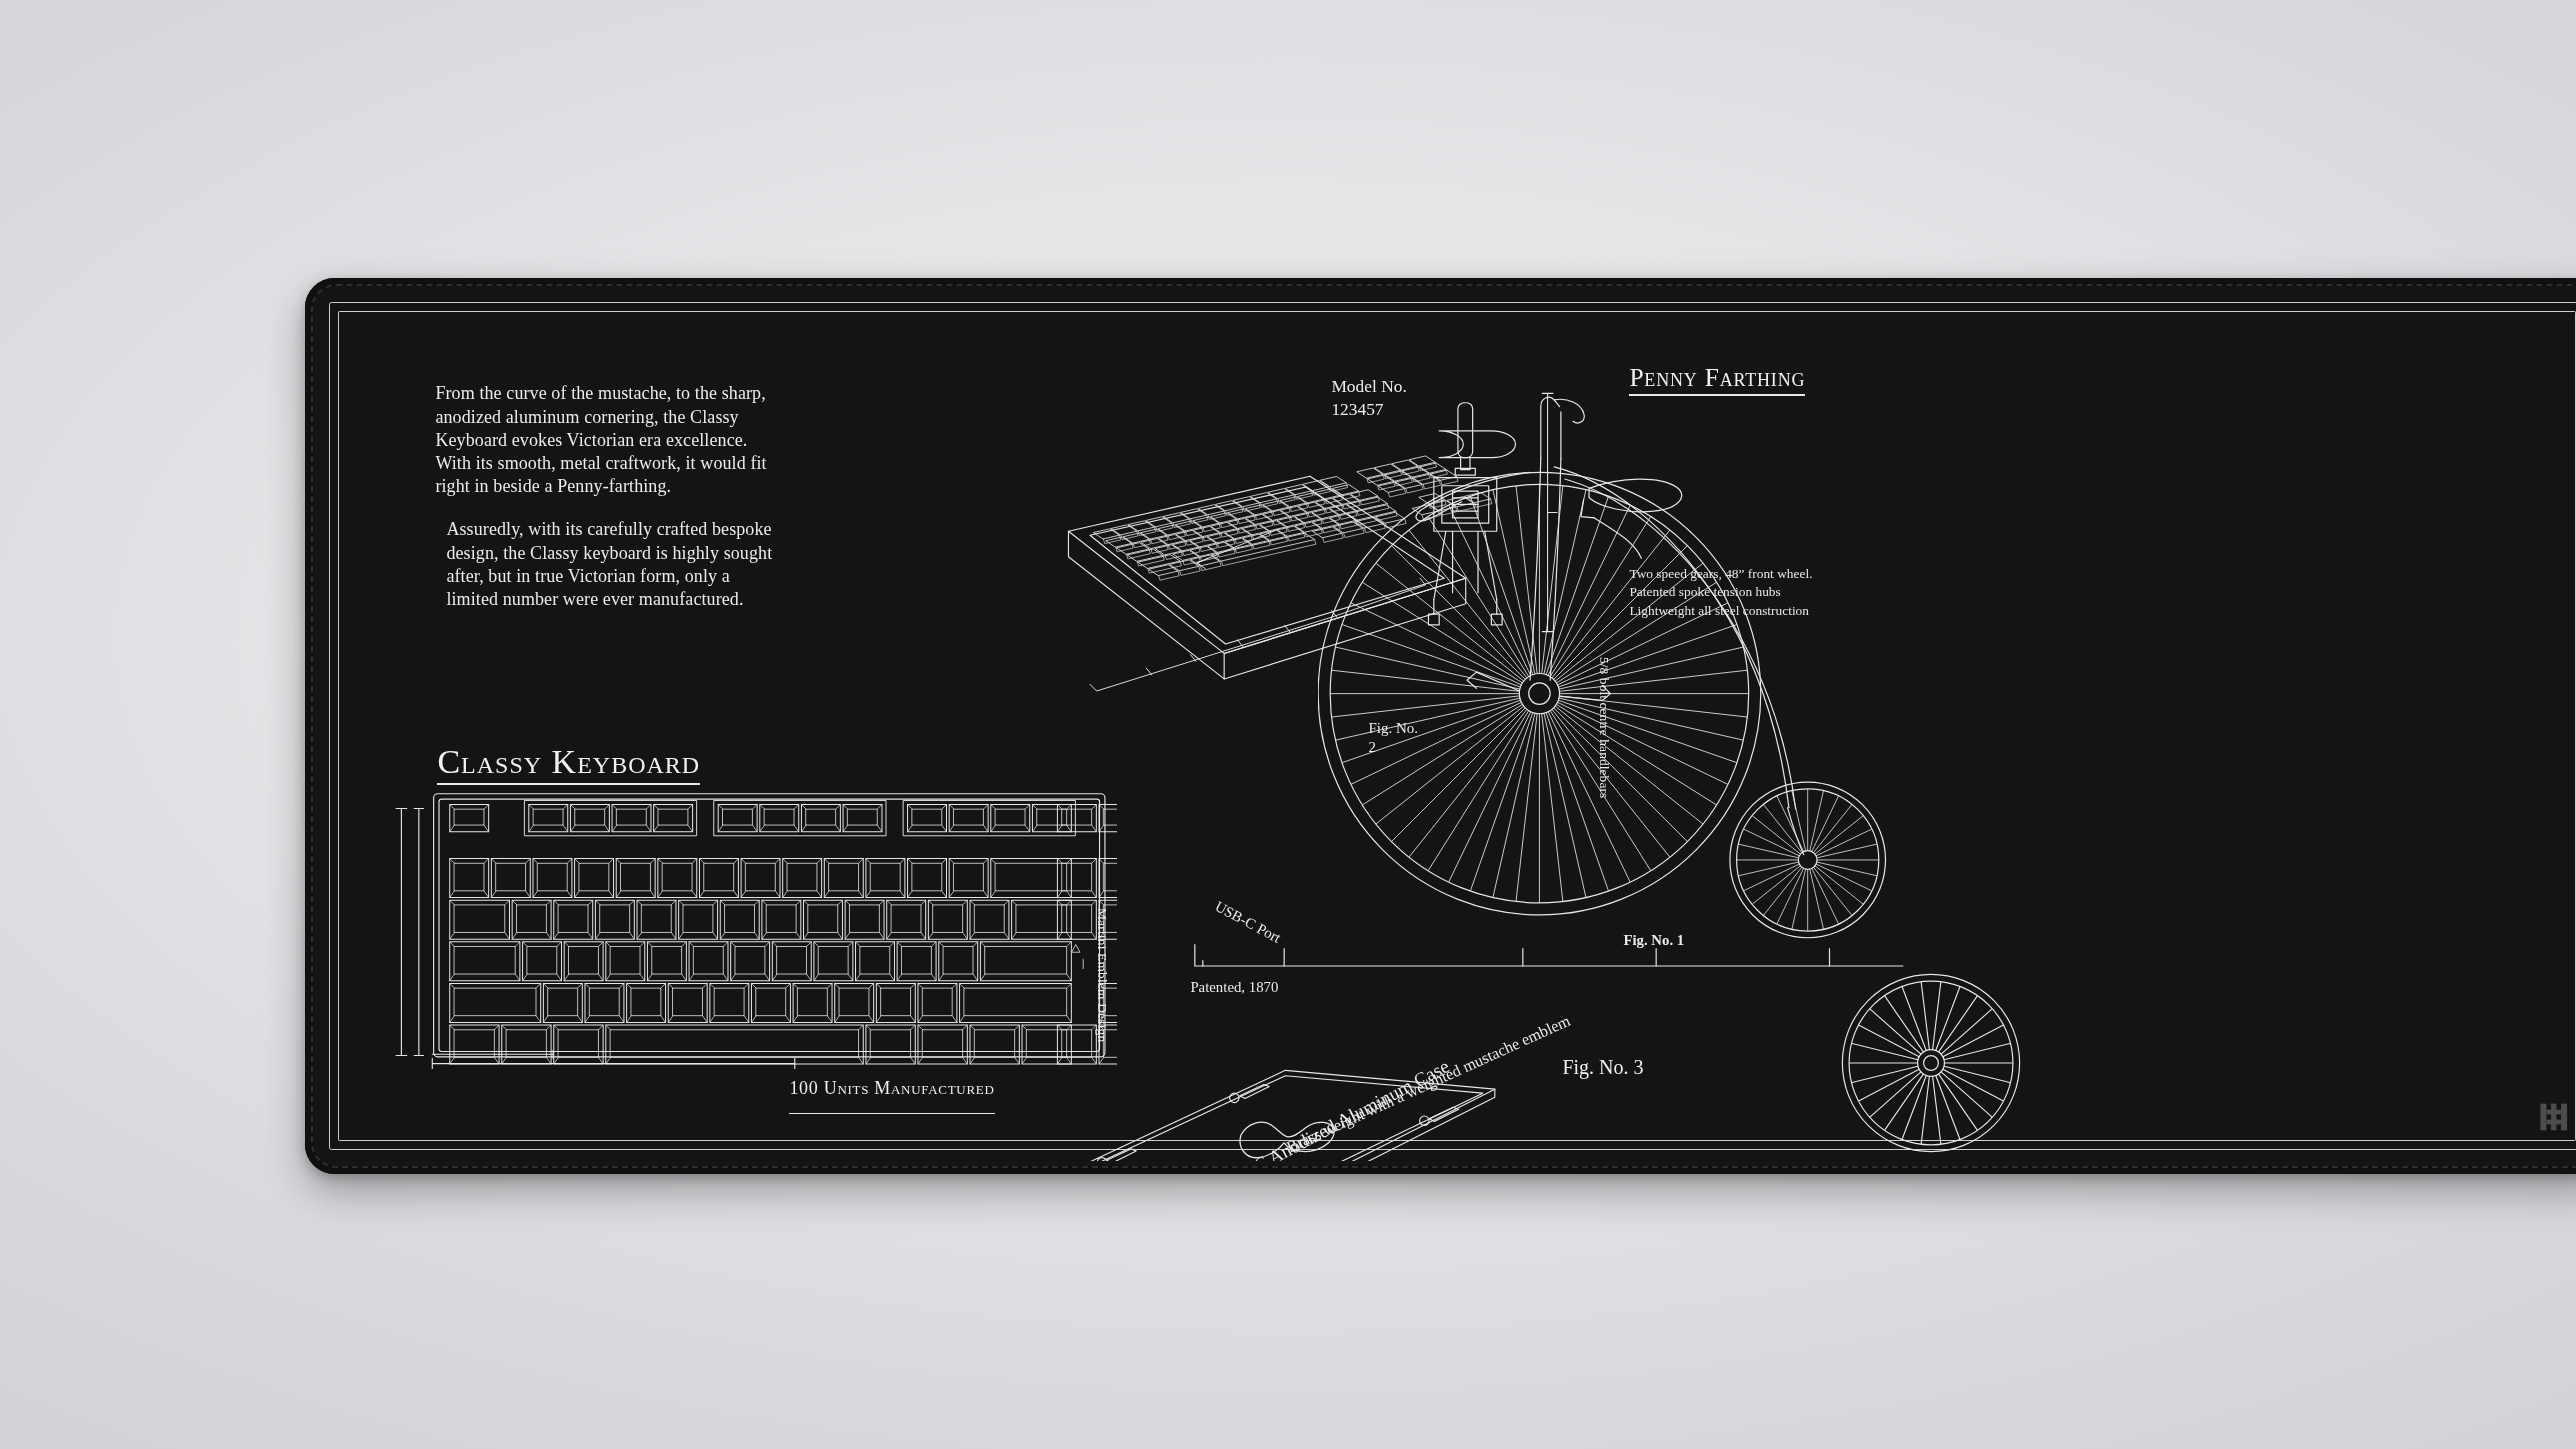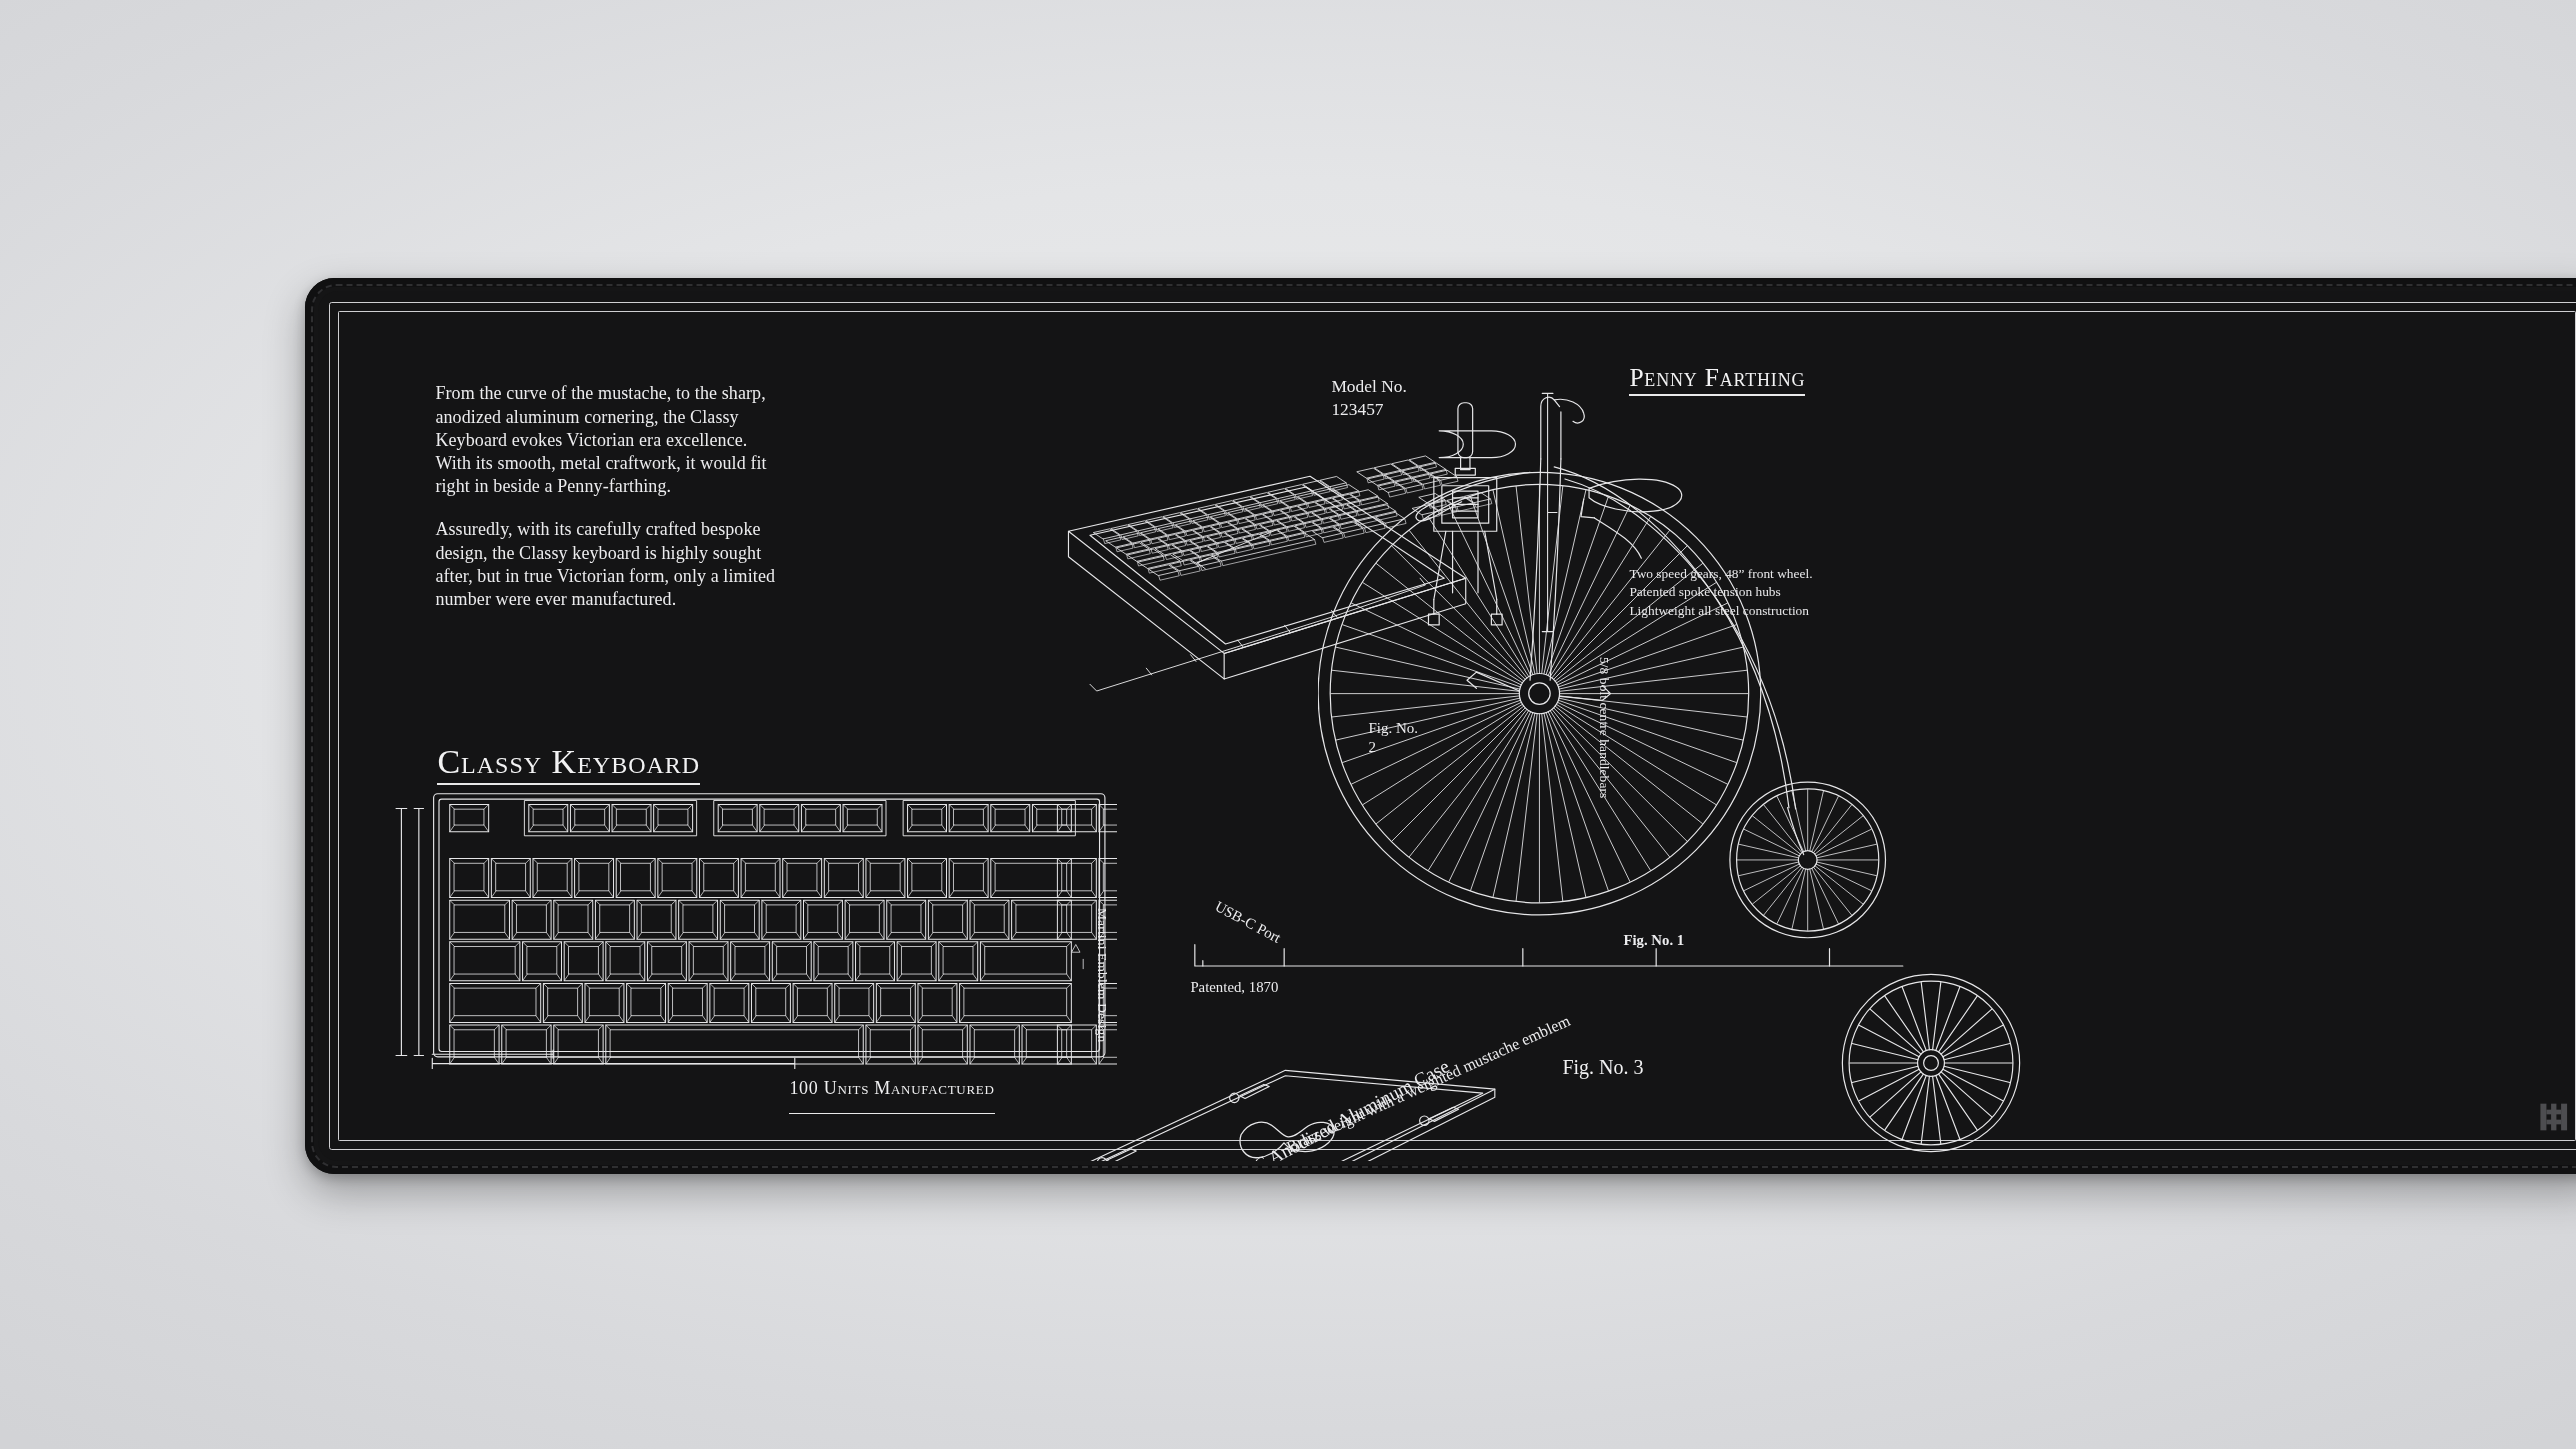--- a/index.html
+++ b/index.html
@@ -57,21 +57,21 @@
   }
   .lineart{stroke:#e6e6e8;fill:none;stroke-linecap:round;stroke-linejoin:round;}
 
   
   #copy-block{
     position:absolute;left:117px;top:91px;width:349px;
     color:#ececee;font-size:18px;line-height:1.29;
     letter-spacing:0.1px;
   }
   #copy-block p{margin:0 0 20px 0;}
-  #copy-block p:last-child{margin-bottom:0;}
+  #copy-block p:last-child{margin-bottom:0;margin-left:11px;}
 
   #kb-title{
     position:absolute;left:119px;top:454px;
     color:#f2f2f3;
     font-size:34px;line-height:1;
     font-variant:small-caps;letter-spacing:1px;
     border-bottom:2px solid #e9e9ea;padding-bottom:4px;
   }
 
   #units-label{

